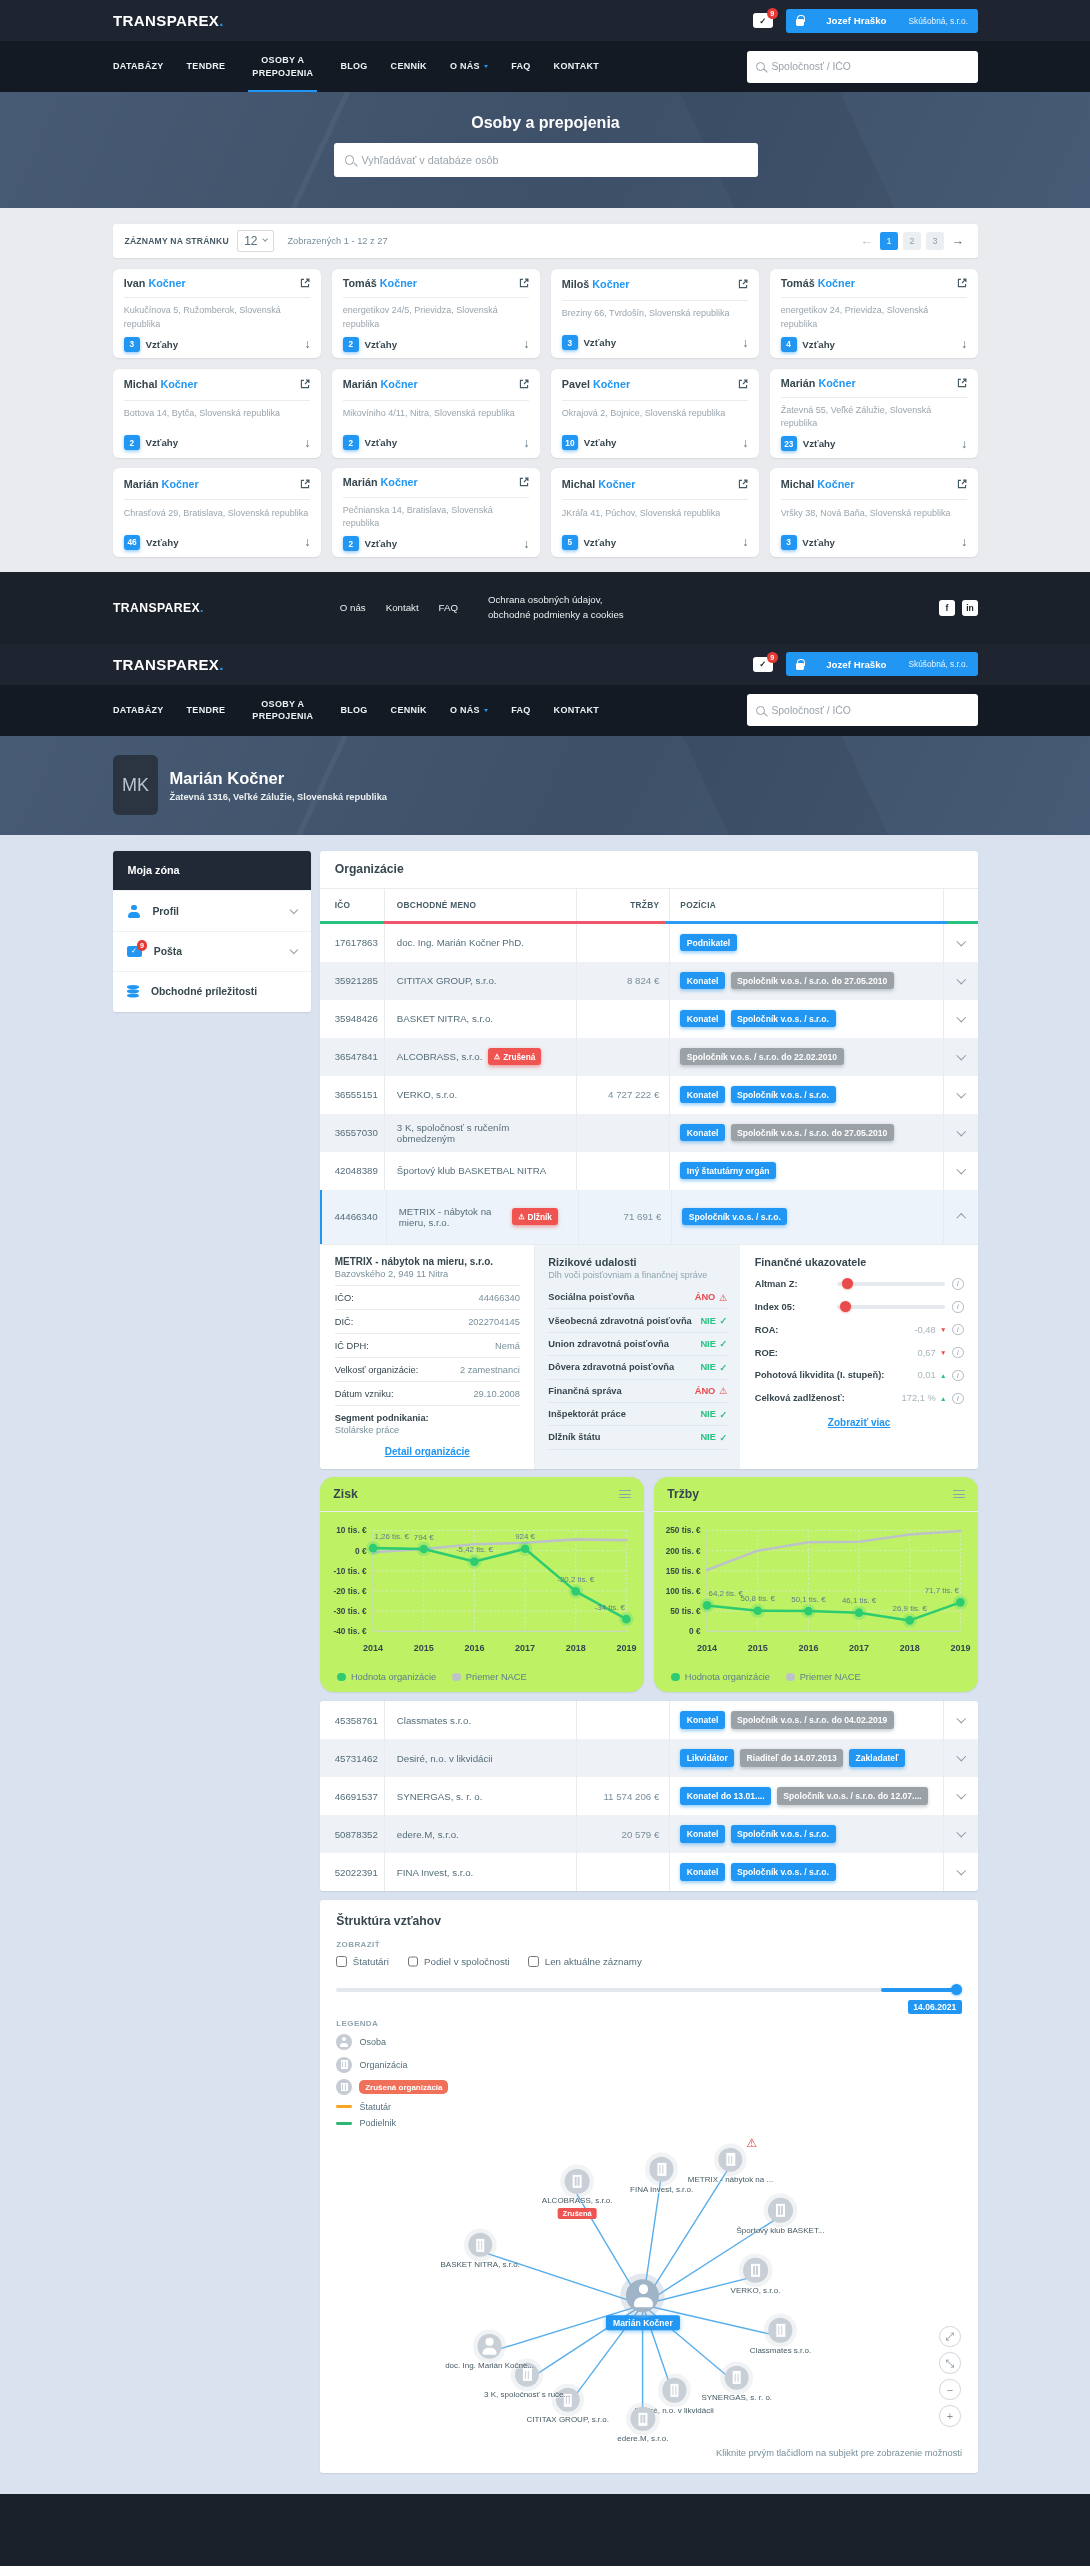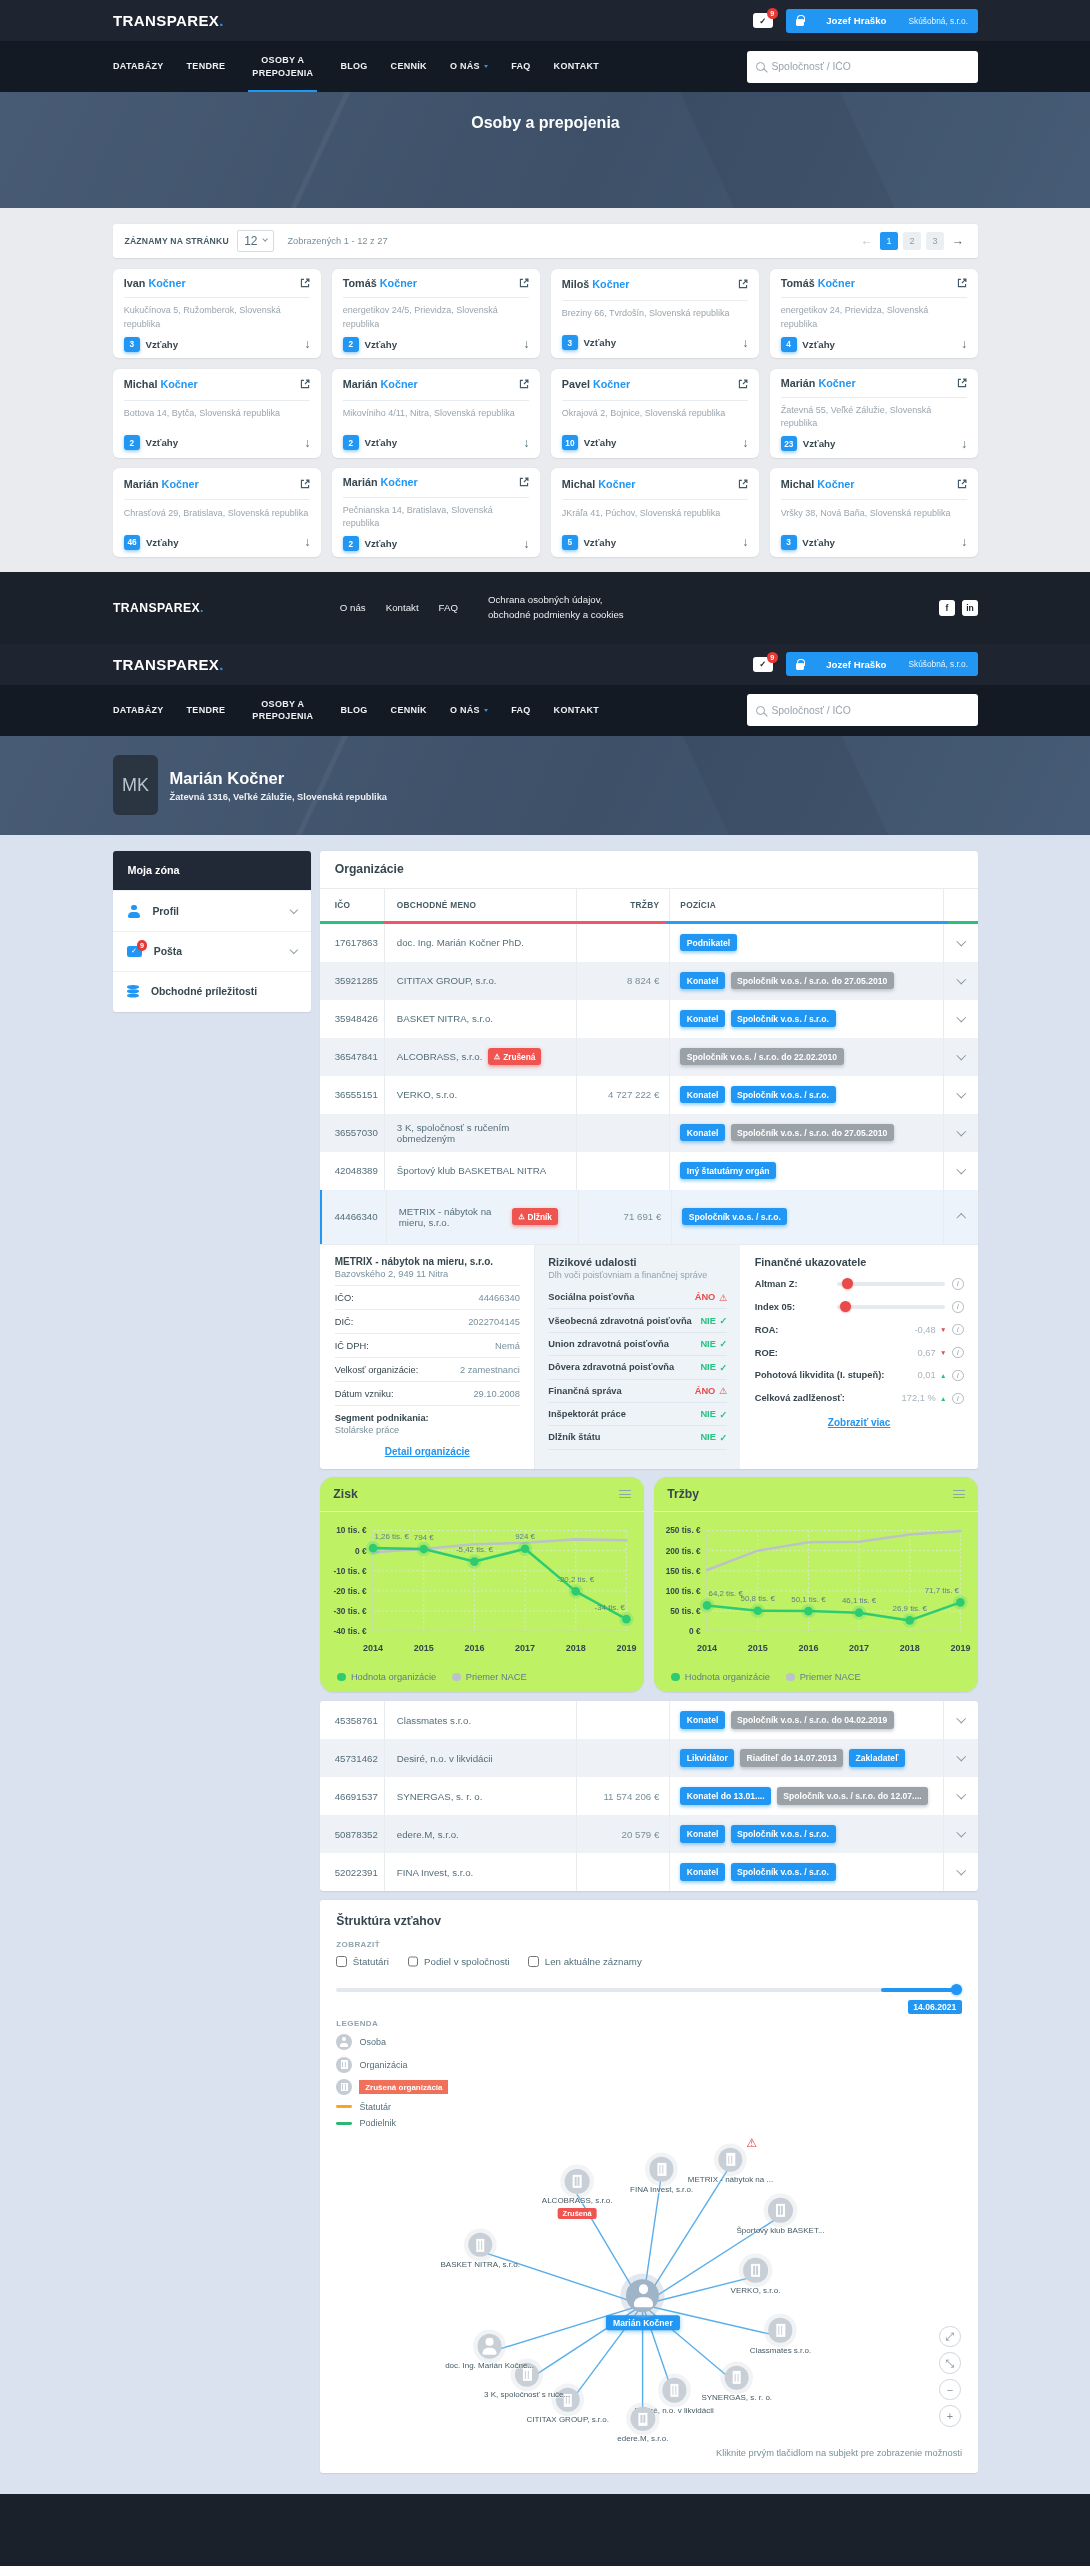--- a/index.html
+++ b/index.html
@@ -165,21 +165,21 @@
   .tl-date{position:absolute;right:0;top:16px;background:#2196f3;color:#fff;font-size:8.6px;font-weight:bold;padding:2.2px 5.7px;border-radius:2.2px}
   .st-leg-label{font-size:8px;font-weight:bold;color:#90a4ae;letter-spacing:0.4px;margin-top:2.9px}
   .leg-item{display:flex;align-items:center;gap:7.2px;margin-top:6.5px;font-size:9px;color:#546e7a}
   .lic{width:16px;height:16px;border-radius:50%;background:#c6ccd3;position:relative;flex:none}
   .lic.person::before{content:"";position:absolute;top:2.9px;left:5.7px;width:4.3px;height:4.3px;border-radius:50%;background:#fff}
   .lic.person::after{content:"";position:absolute;bottom:2.9px;left:3.6px;width:8.6px;height:4.3px;border-radius:4.3px 4.3px 1.4px 1.4px;background:#fff}
   .lic.org::before{content:"";position:absolute;top:3.6px;left:4.3px;width:7.2px;height:8.6px;background:linear-gradient(#fff,#fff)}
   .lic.org::after{content:"";position:absolute;top:5px;left:5.7px;width:1.4px;height:5.7px;background:#c6ccd3;box-shadow:2.9px 0 0 #c6ccd3}
   .lic.line-orange,.lic.line-green{height:2.9px;border-radius:1.4px;background:#f5a623}
   .lic.line-green{background:#2bb673}
-  .leg-text.chip{background:#f0705a;color:#fff;font-weight:bold;font-size:8px;padding:2.2px 5.7px;border-radius:0}
+  .leg-text.chip{background:#f0705a;color:#fff;font-weight:bold;font-size:8px;padding:2.2px 5.7px;border-radius:5px}
   .graph{position:relative;height:316px;margin-top:2.9px}
   .edges{position:absolute;inset:0;width:100%;height:100%}
   .gnode{position:absolute;transform:translate(-50%,-50%);display:flex;flex-direction:column;align-items:center;cursor:pointer;z-index:2}
   .gicon{width:24.4px;height:24.4px;border-radius:50%;background:#c9cfd6;position:relative;box-shadow:0 0 0 4.3px rgba(201,207,214,.25)}
   .gicon.org::before{content:"";position:absolute;top:5.7px;left:8px;width:8.6px;height:13px;background:#fff}
   .gicon.org::after{content:"";position:absolute;top:8px;left:10px;width:1.4px;height:8.6px;background:#c9cfd6;box-shadow:2.9px 0 0 #c9cfd6}
   .gicon.person::before{content:"";position:absolute;top:4.3px;left:8.6px;width:7.2px;height:7.2px;border-radius:50%;background:#fff}
   .gicon.person::after{content:"";position:absolute;bottom:3.6px;left:5px;width:14.4px;height:7.2px;border-radius:7.2px 7.2px 2.2px 2.2px;background:#fff}
   .glabel{margin-top:2.9px;font-size:8px;color:#455a64;text-align:center;max-width:108px;text-shadow:0 0.7px 0 rgba(255,255,255,.9);white-space:nowrap}
   .gwarn{position:absolute;top:-11.5px;right:-14.4px;color:#e53935;font-size:12.2px}
@@ -246,20 +246,24 @@
     </div>
 
   <div class="searchbox">
     <span class="mag"></span>
     <input placeholder="Spoločnosť / IČO" style="">
   </div>
 </div>
 
 <div class="hero">
   <div class="hero-title">Osoby a prepojenia</div>
+  <div class="hero-search">
+    <span class="mag"></span>
+    <input placeholder="Vyhľadávať v databáze osôb" style="">
+  </div>
 </div>
 
 <div class="list-section">
   <div class="listbar">
     <span class="lb-label">ZÁZNAMY NA STRÁNKU</span>
     <div class="pp-select">
         <span>12</span>
         <span class="chev-down" style="width:4.3px;height:4.3px"></span>
       </div>
     <span class="lb-shown">Zobrazených 1 - 12 z 27</span>

